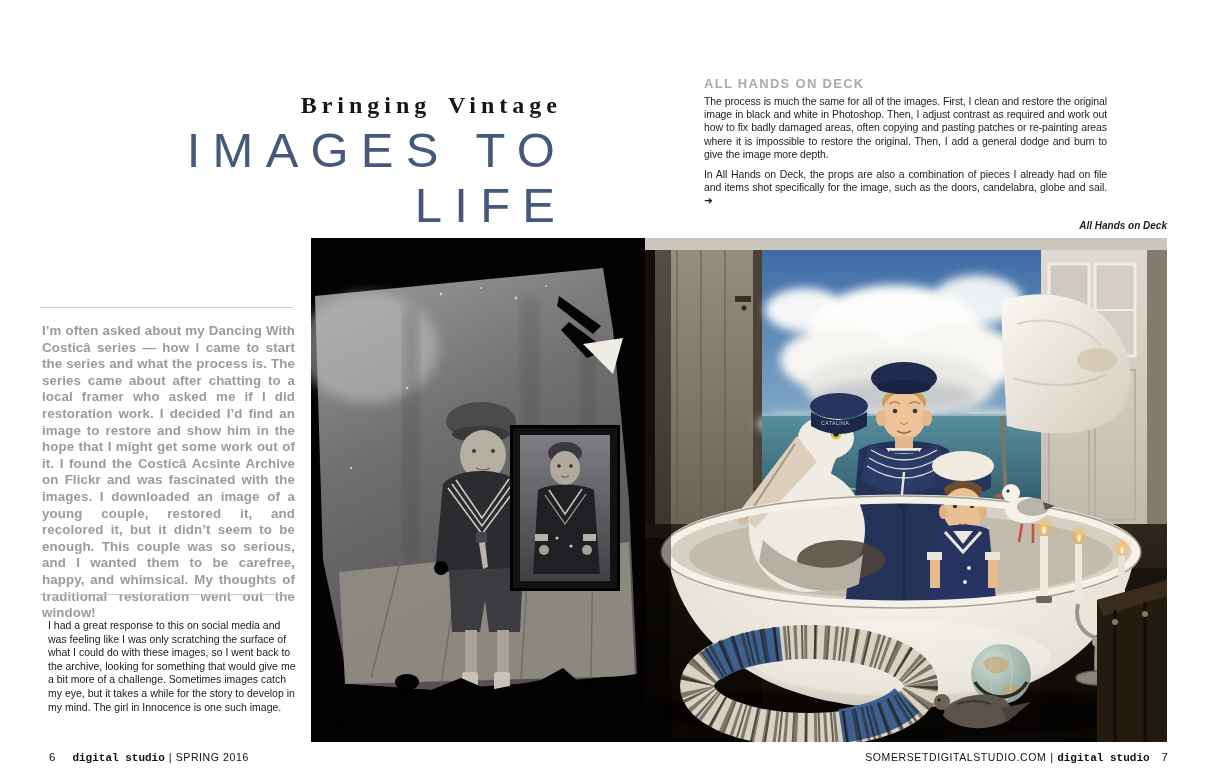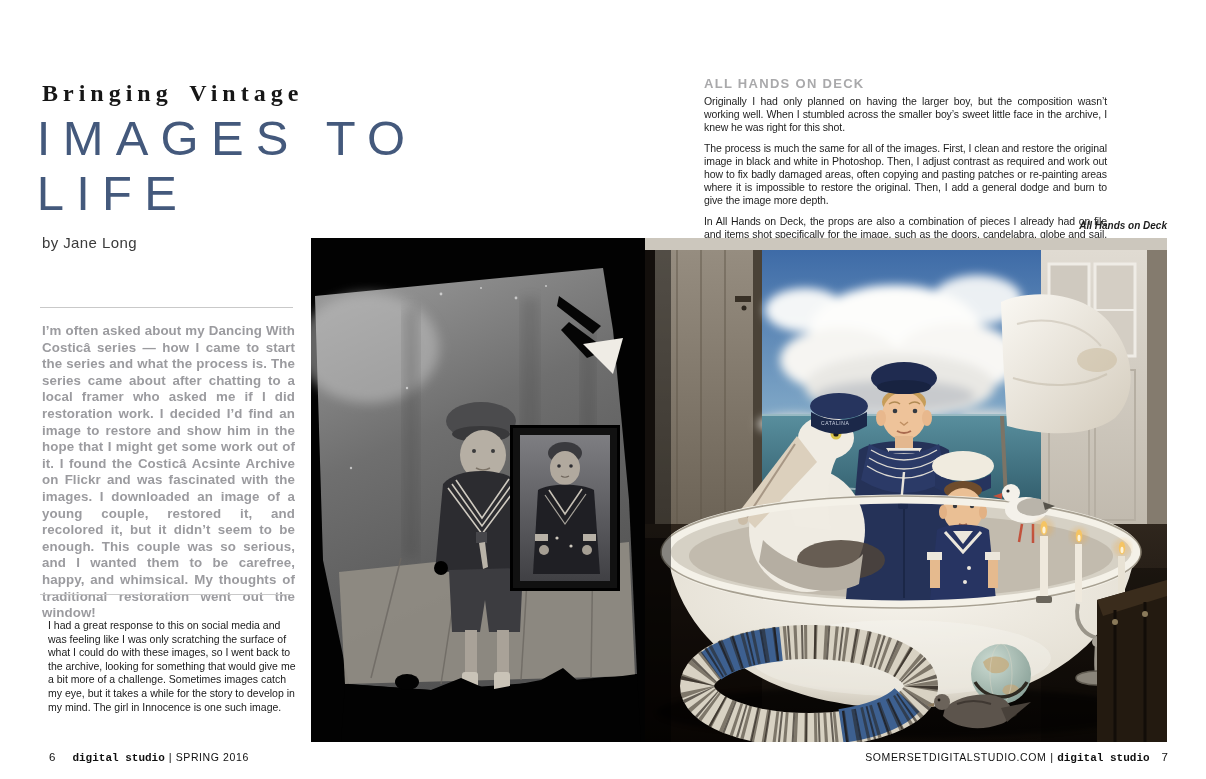--- a/index.html
+++ b/index.html
@@ -2,21 +2,21 @@
 <html><head>
 <meta charset="utf-8">
 <style>
   html,body{margin:0;padding:0;}
   body{
     width:1206px;height:779px;position:relative;overflow:hidden;
     background:#ffffff;font-family:"Liberation Sans",sans-serif;
     -webkit-font-smoothing:antialiased;
   }
   
-  .title-block{position:absolute;left:42px;top:80px;width:520px;text-align:left;}
+  .title-block{position:absolute;left:42px;top:92px;width:520px;text-align:right;}
   .title-line1{
     font-family:"Liberation Serif",serif;font-size:24px;font-weight:600;
     letter-spacing:5px;word-spacing:6px;color:#161616;
   }
   .title-line2{
     font-size:48px;letter-spacing:12px;color:#44597c;margin-top:4px;
     font-weight:400;transform:scale(1.02,1.0);
   }
   .byline{margin-top:13px;font-size:15px;color:#3a3a3a;letter-spacing:.4px;}
   
@@ -72,21 +72,20 @@
 <p class="pullquote">I’m often asked about my Dancing With Costicâ series — how I came to start the series and what the process is. The series came about after chatting to a local framer who asked me if I did restoration work. I decided I’d find an image to restore and show him in the hope that I might get some work out of it. I found the Costicâ Acsinte Archive on Flickr and was fascinated with the images. I downloaded an image of a young couple, restored it, and recolored it, but it didn’t seem to be enough. This couple was so serious, and I wanted them to be carefree, happy, and whimsical. My thoughts of traditional restoration went out the window!</p>
 <div class="rule rule2"></div>
 <p class="body-par">I had a great response to this on social media and was feeling like I was only scratching the surface of what I could do with these images, so I went back to the archive, looking for something that would give me a bit more of a challenge. Sometimes images catch my eye, but it takes a while for the story to develop in my mind. The girl in Innocence is one such image.</p>
 
 <div class="footer footer-left">
   <span class="pn">6</span><span class="wordmark">digital studio</span><span class="fsep">|</span><span class="issue">SPRING 2016</span>
 </div>
 
 <div class="right-col">
   <h2 class="section-heading">ALL HANDS ON DECK</h2>
-  <p>Originally I had only planned on having the larger boy, but the composition wasn’t working well. When I stumbled across the smaller boy’s sweet little face in the archive, I knew he was right for this shot.</p>
   <p>The process is much the same for all of the images. First, I clean and restore the original image in black and white in Photoshop. Then, I adjust contrast as required and work out how to fix badly damaged areas, often copying and pasting patches or re-painting areas where it is impossible to restore the original. Then, I add a general dodge and burn to give the image more depth.</p>
   <p>In All Hands on Deck, the props are also a combination of pieces I already had on file and items shot specifically for the image, such as the doors, candelabra, globe and sail. ➜</p>
 </div>
 
 <div class="photo-caption">All Hands on Deck</div>
 
 <div class="footer footer-right">
   <span class="site">SOMERSETDIGITALSTUDIO.COM</span><span class="fsep">|</span><span class="wordmark">digital studio</span><span class="pn">7</span>
 </div>
 

